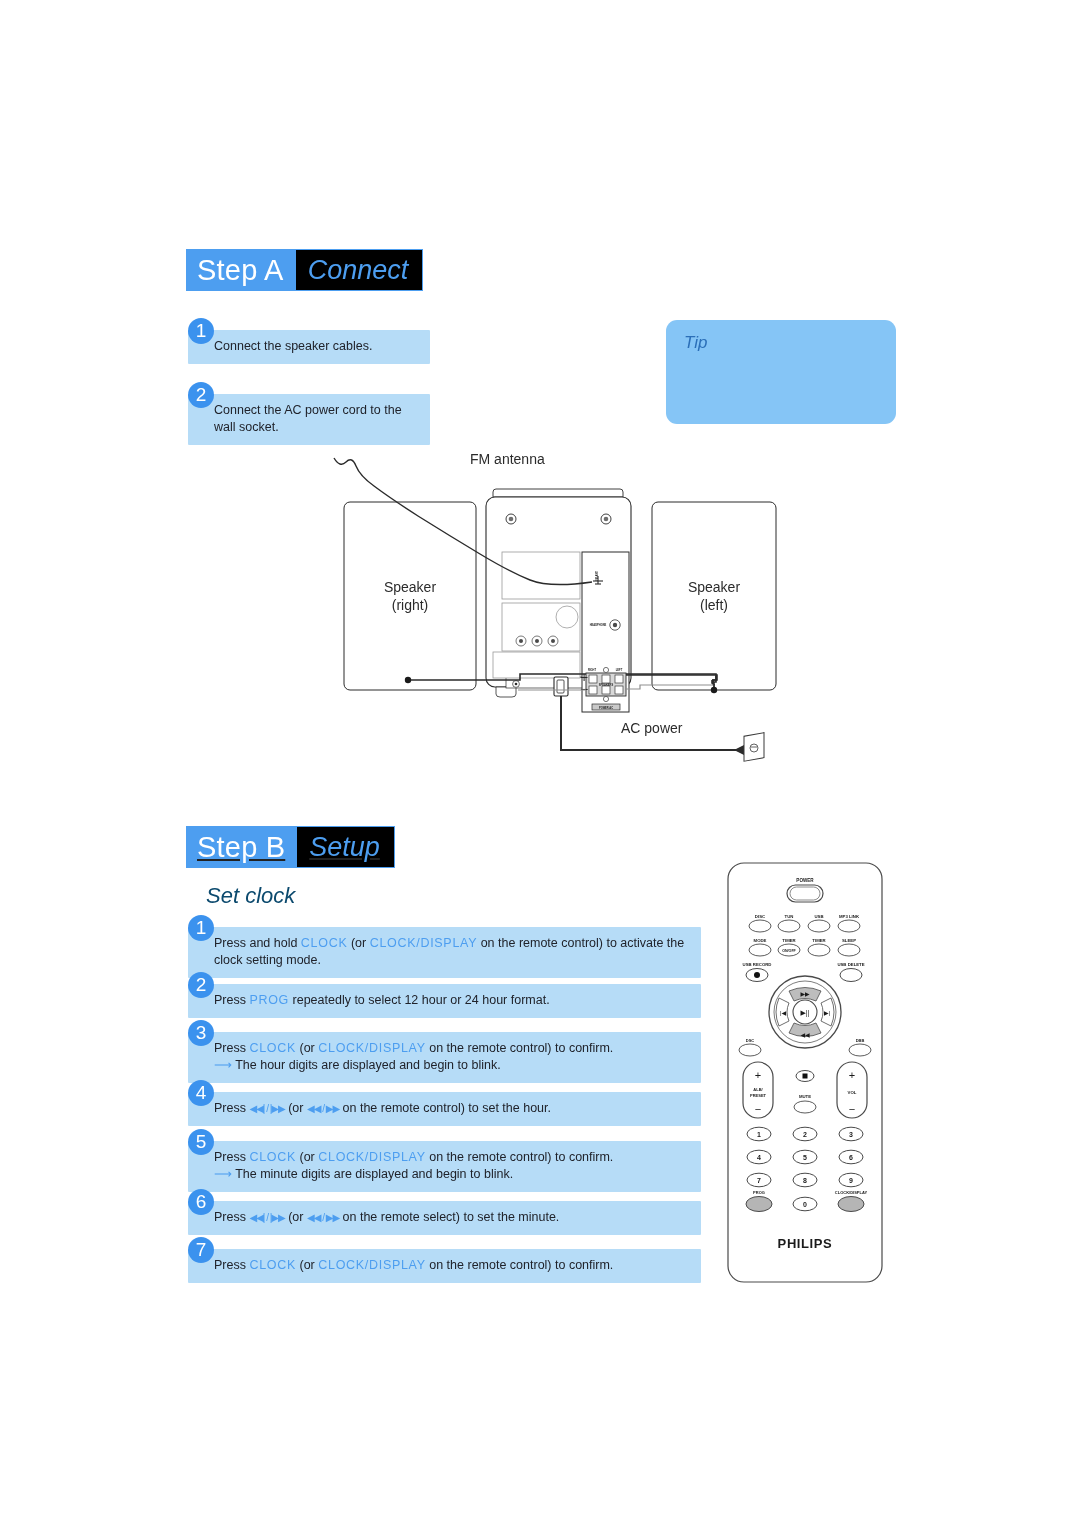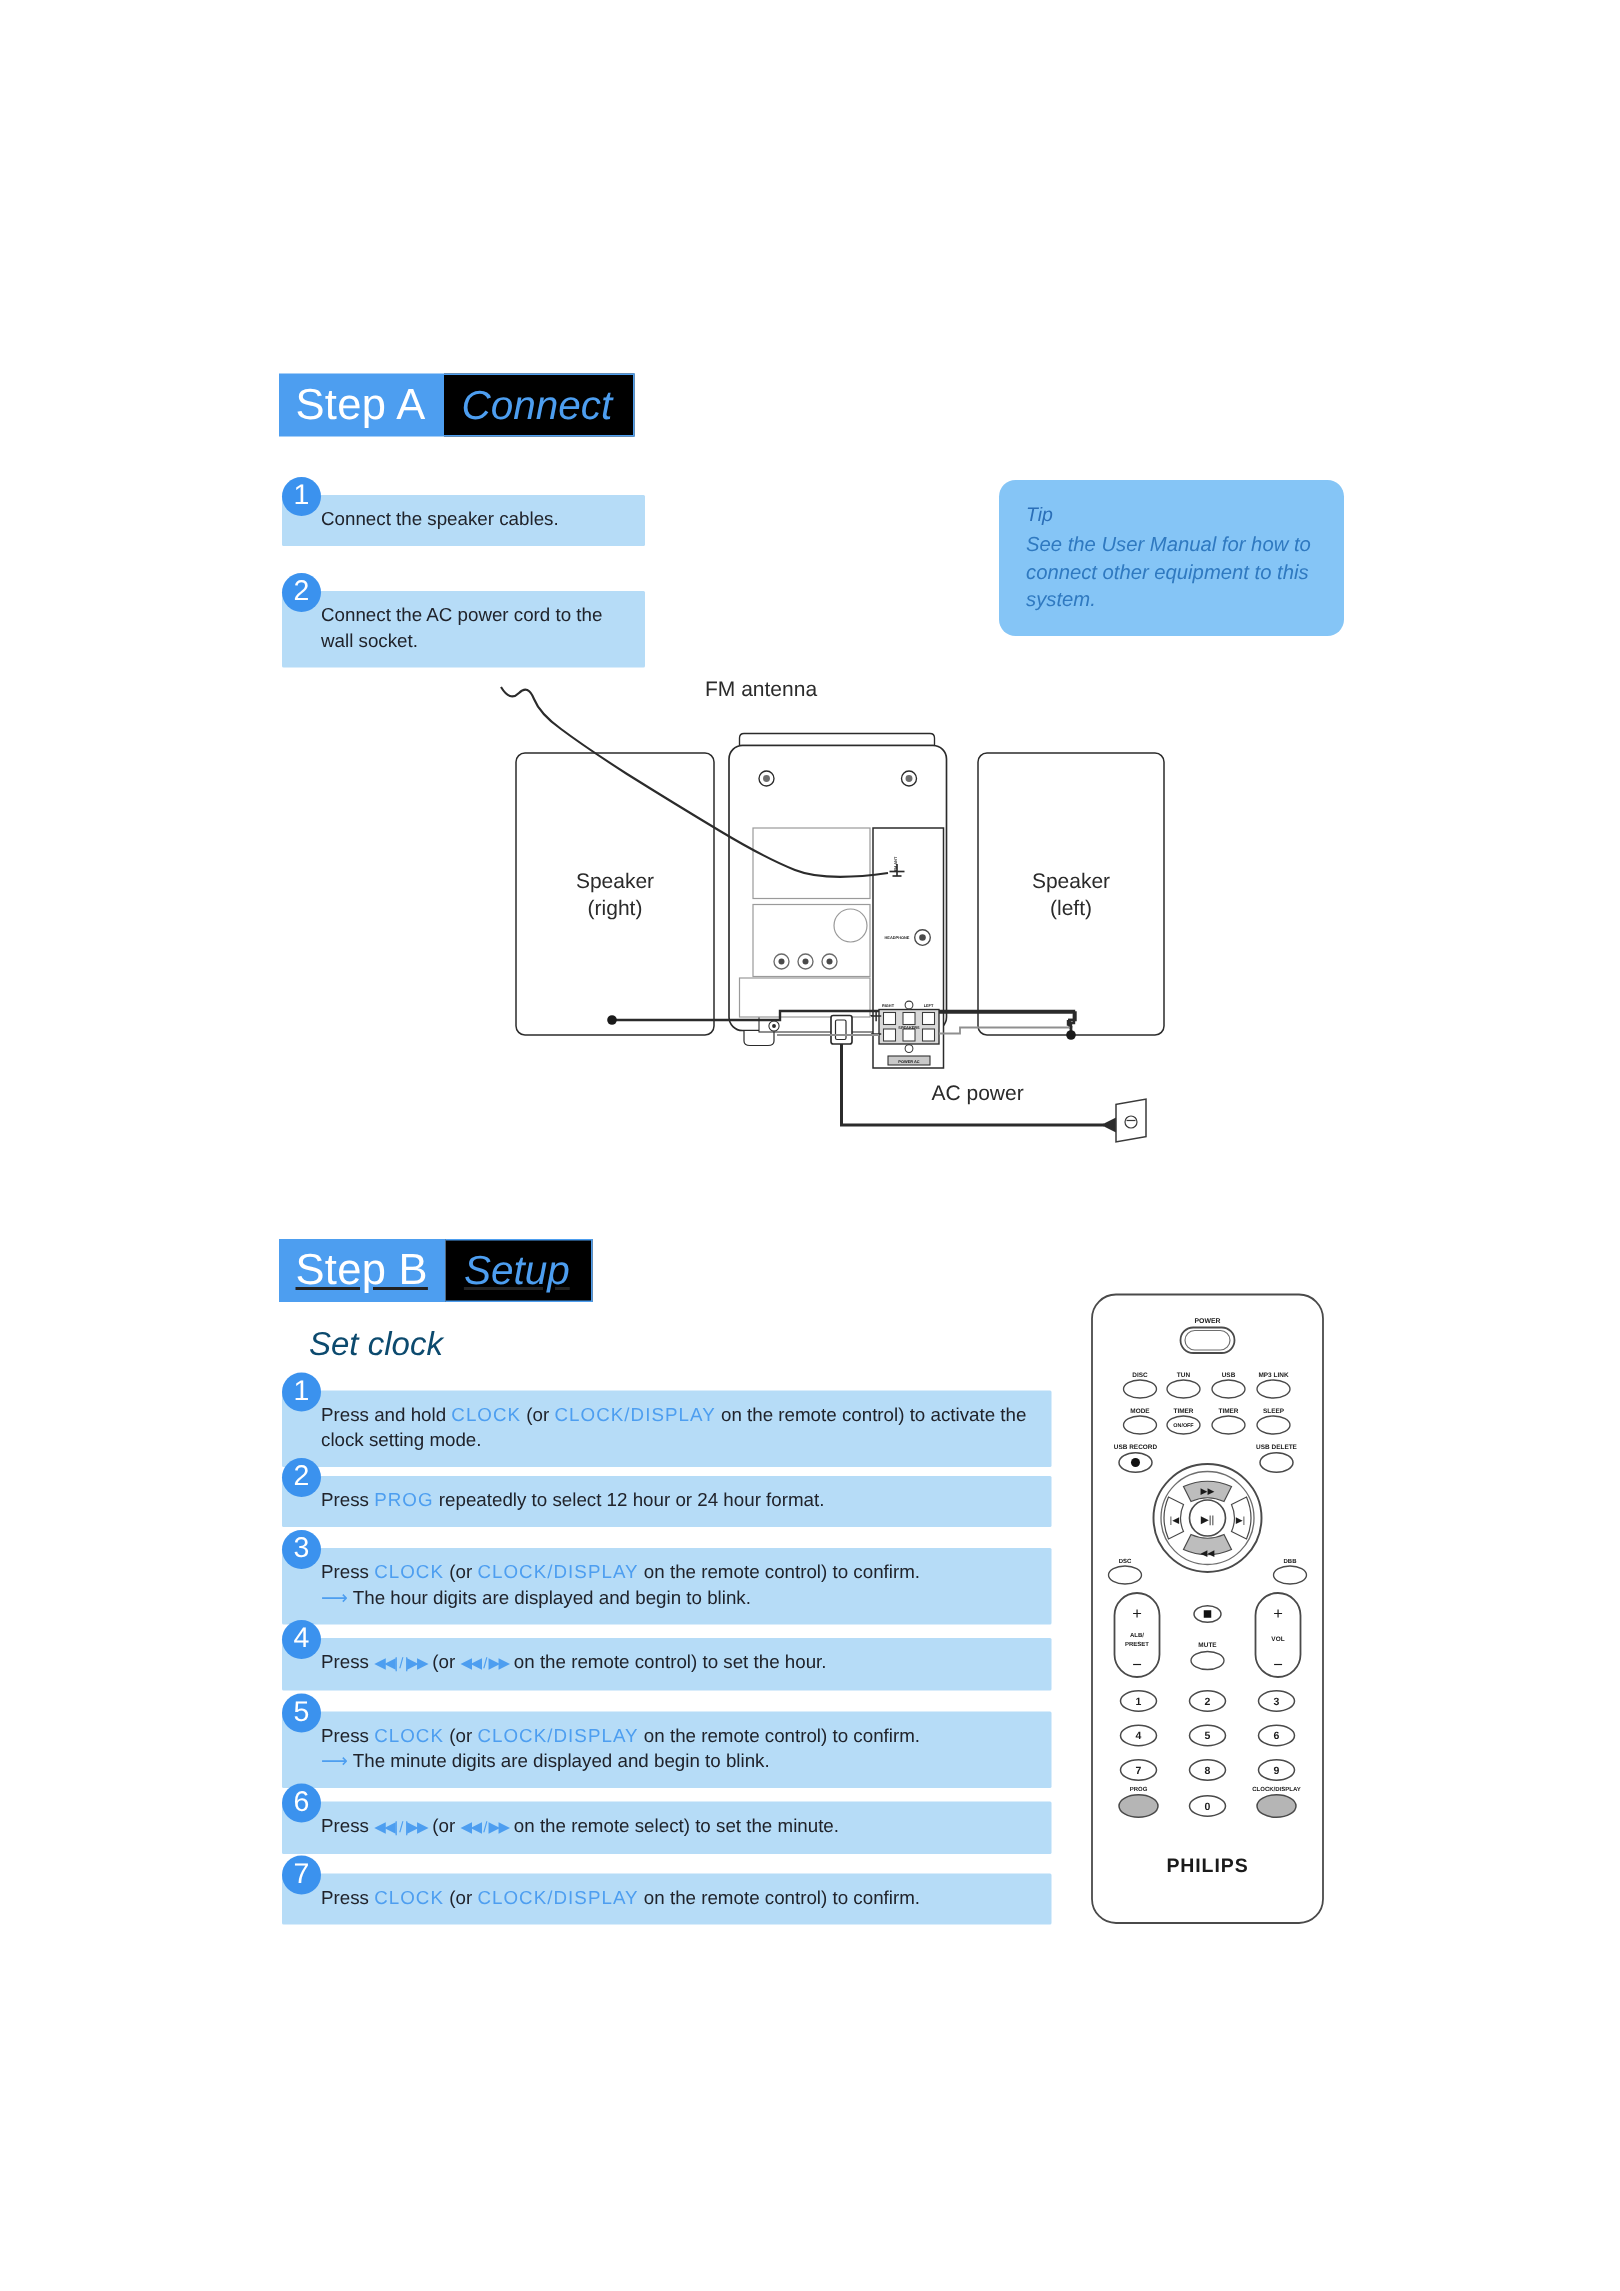--- a/index.html
+++ b/index.html
@@ -65,21 +65,21 @@
   
   .tip-box {
     position:absolute;
     background:#85c5f6;
     border-radius:11px;
     padding:12px 16px 14px 18px;
   }
   .tip-title {
     color:#2b6fb8;
     font-style:italic;
-    font-size:13px;
+    font-size:17px;
     line-height:21px;
     margin-bottom:1px;
   }
   .tip-text {
     color:#2f79c0;
     font-style:italic;
     font-size:13.5px;
     line-height:18.5px;
   }
 
@@ -119,21 +119,20 @@
   <div class="step-bubble" style="min-height:32px;">Connect the speaker cables.</div>
 </div>
 
 <div class="step-row" style="left:188px; top:394px; width:242px;">
   <div class="step-num">2</div>
   <div class="step-bubble" style="min-height:40px;">Connect the AC power cord to the wall socket.</div>
 </div>
 
 <div class="tip-box" style="left:666px; top:320px; width:230px; height:104px;">
   <div class="tip-title">Tip</div>
-  <div class="tip-text">See the User Manual for how to connect other equipment to this system.</div>
 </div>
 
 <div class="diagram">
   <svg width="460" height="360" viewBox="0 0 460 360" xmlns="http://www.w3.org/2000/svg">
 
     <rect x="14" y="62" width="132" height="188" rx="6" ry="6" fill="#fff" stroke="#2b2b2b" stroke-width="1"></rect>
 
     <rect x="322" y="62" width="124" height="188" rx="6" ry="6" fill="#fff" stroke="#2b2b2b" stroke-width="1"></rect>
 
     <path d="M163,57 L163,52 Q163,49 166,49 L290,49 Q293,49 293,52 L293,57 Z" fill="#fff" stroke="#2b2b2b" stroke-width="0.9"></path>

